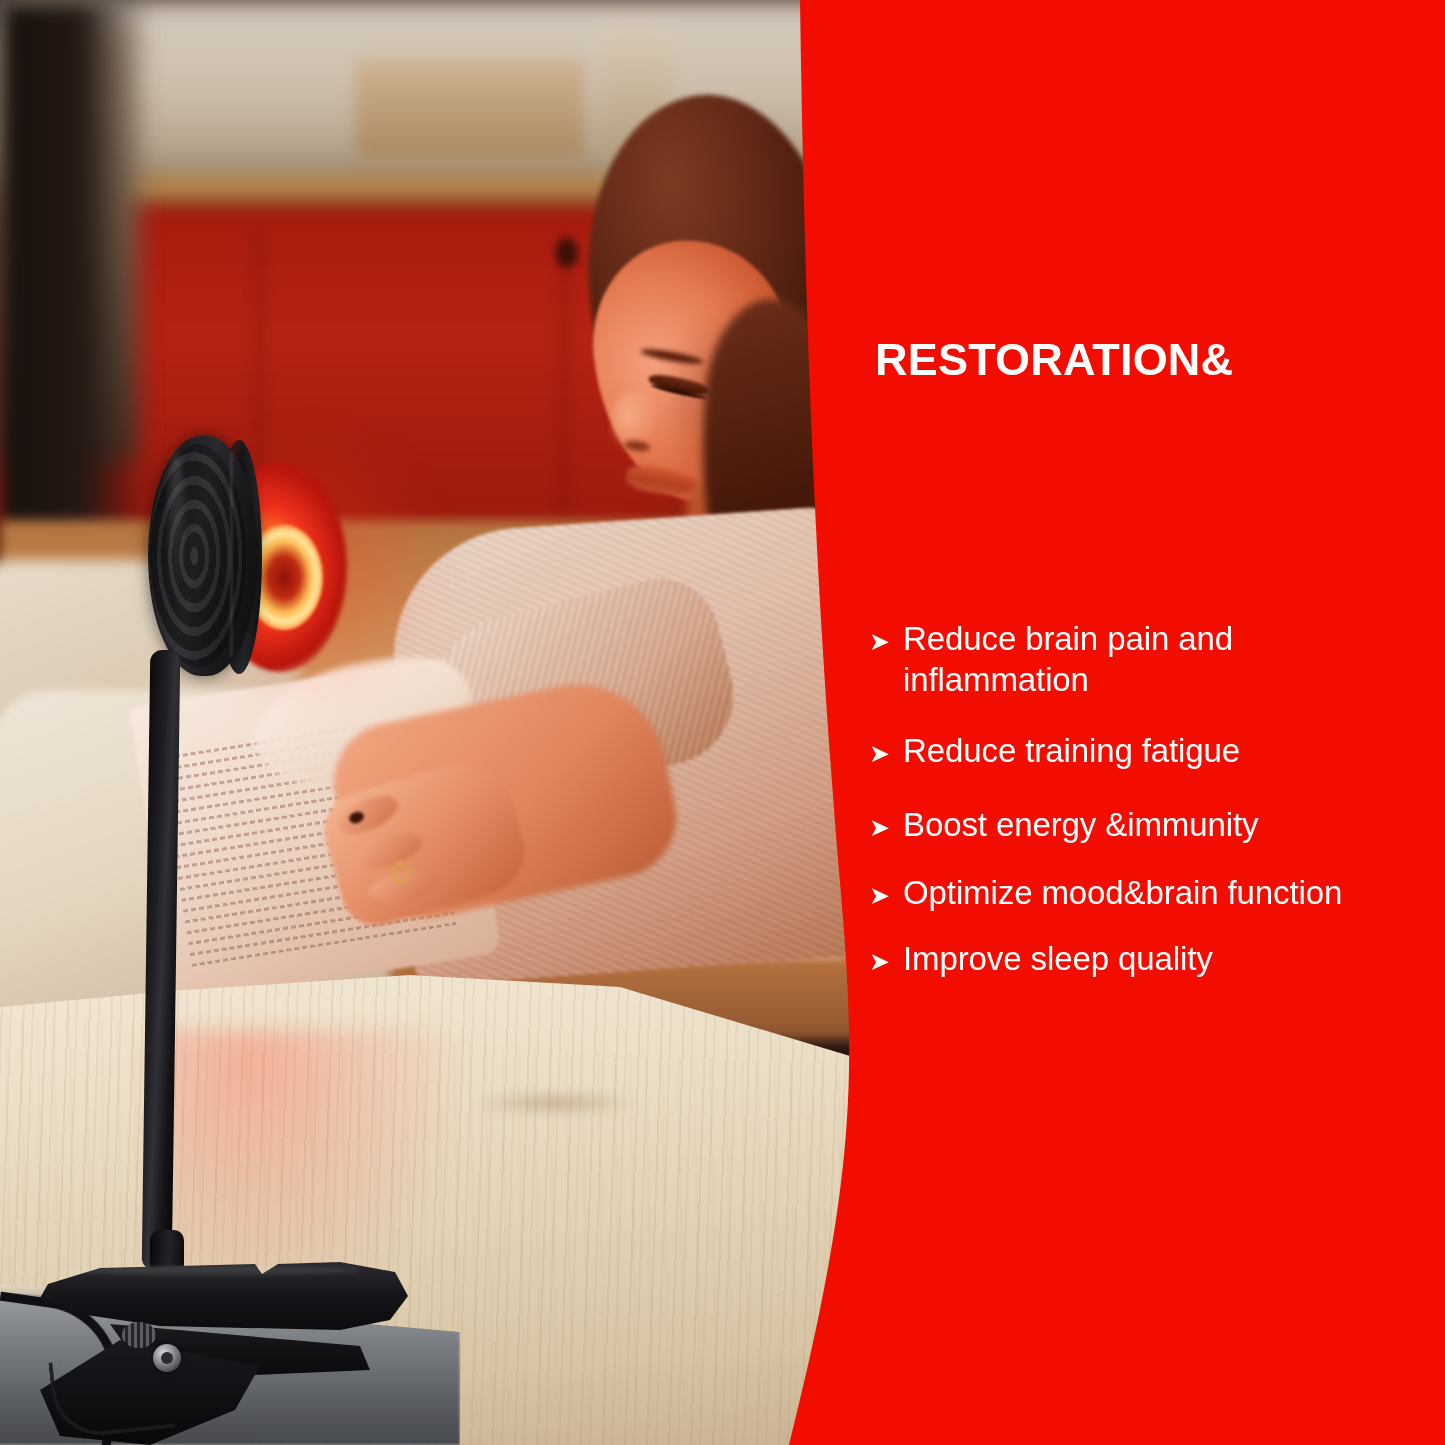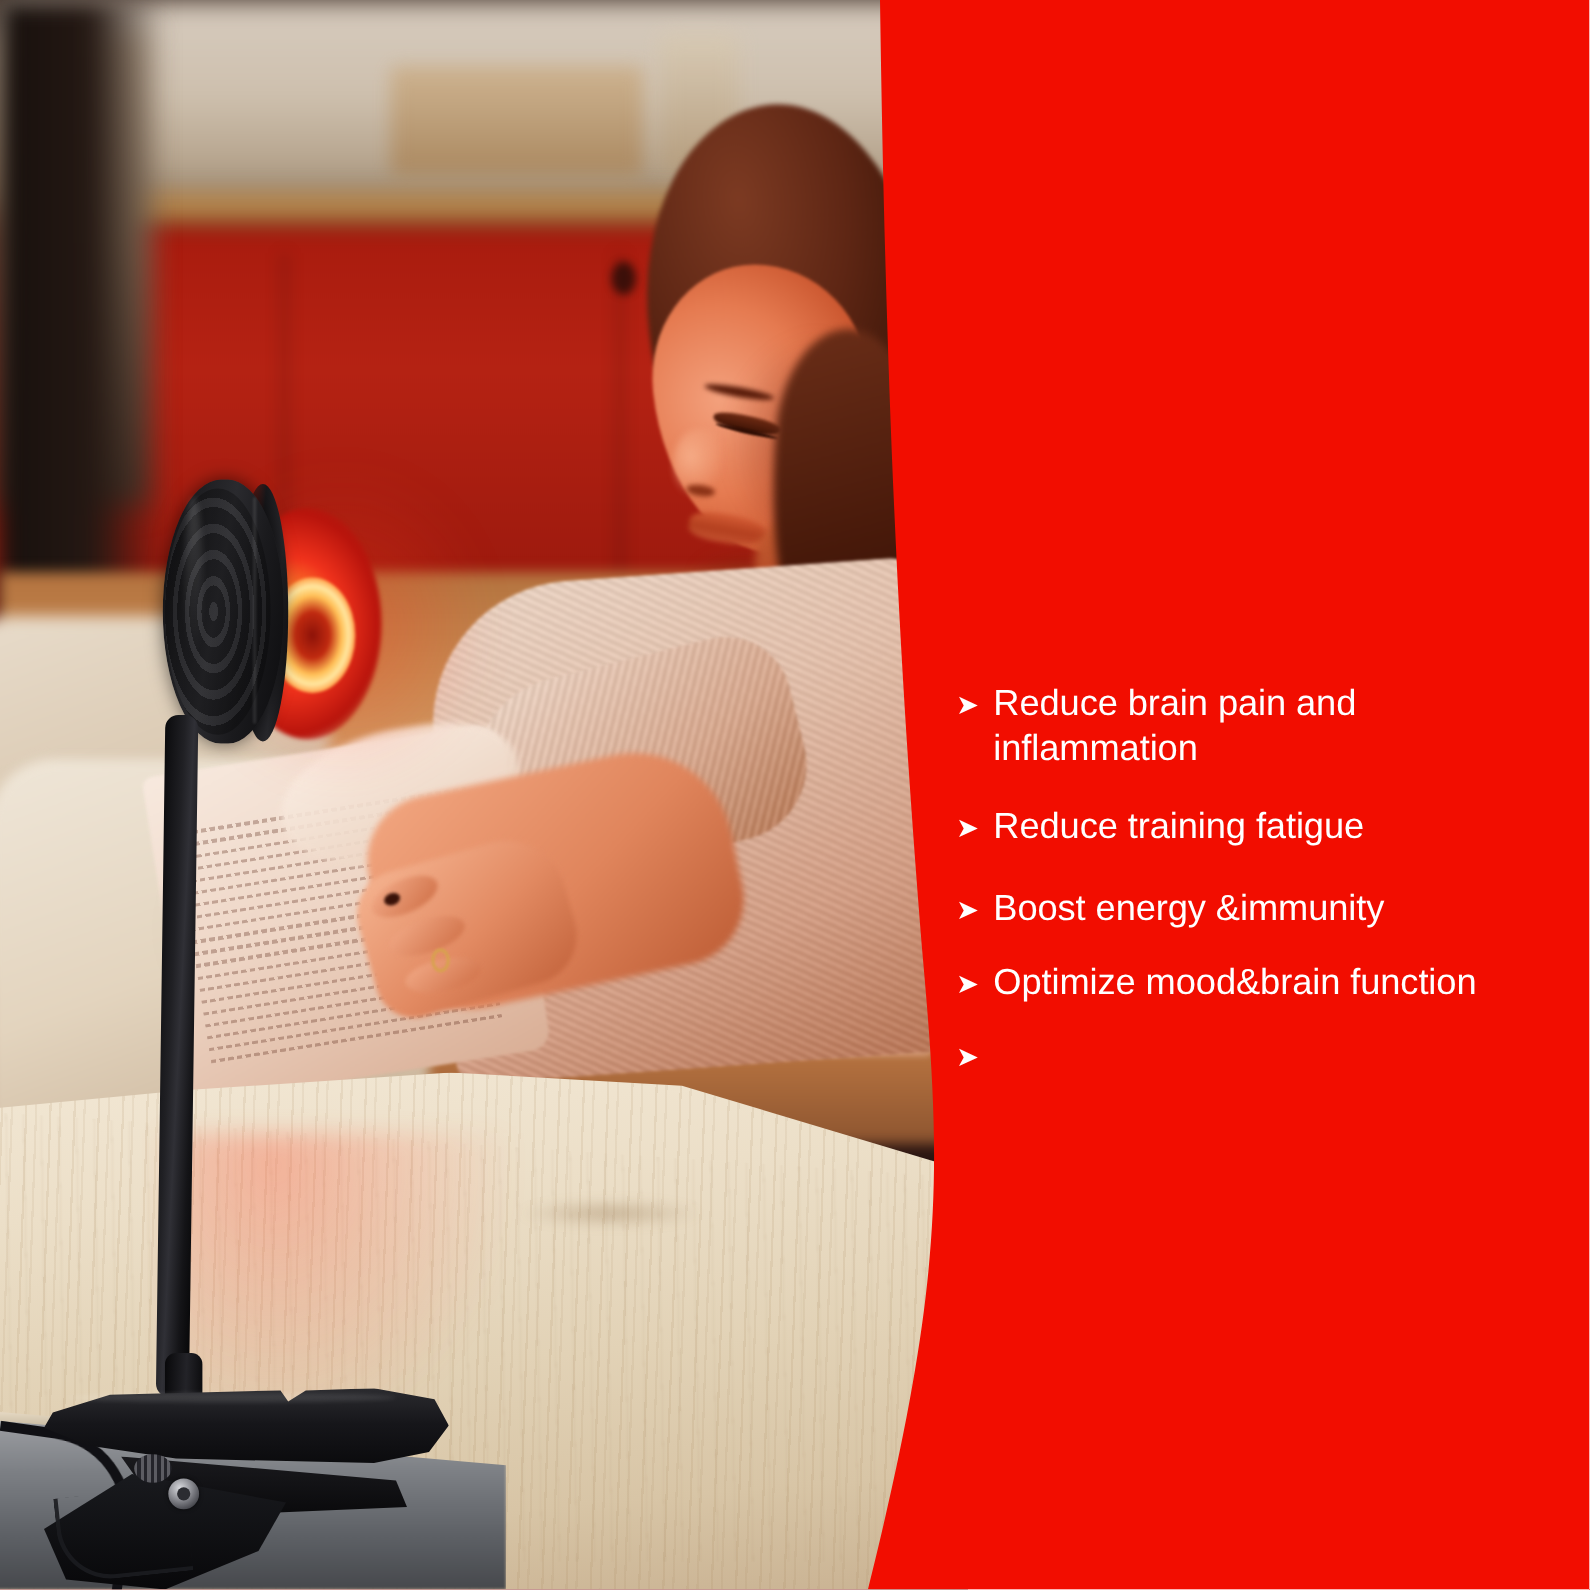--- a/index.html
+++ b/index.html
@@ -551,20 +551,21 @@
       <div class="clamp-screw"></div>
       <div class="clamp-screw-inner"></div>
     </div>
   </div>
 
   <div class="red-panel"></div>
 
   <div class="panel-content">
 
     <div class="headline">
+      <div>RESTORATION&amp;</div>
     </div>
 
     <div class="bullets">
 
       <div class="bullet b-gap-0">
         <span class="bullet-marker">➤</span>
         <span class="bullet-text">Reduce brain pain and inflammation</span>
       </div>
 
       <div class="bullet b-gap-1">
@@ -577,18 +578,19 @@
         <span class="bullet-text">Boost energy &amp;immunity</span>
       </div>
 
       <div class="bullet b-gap-3">
         <span class="bullet-marker">➤</span>
         <span class="bullet-text">Optimize mood&amp;brain function</span>
       </div>
 
       <div class="bullet b-gap-4">
         <span class="bullet-marker">➤</span>
+        <span class="bullet-text">Improve sleep quality</span>
       </div>
 
     </div>
   </div>
 
 </div>
 
 </body></html>

